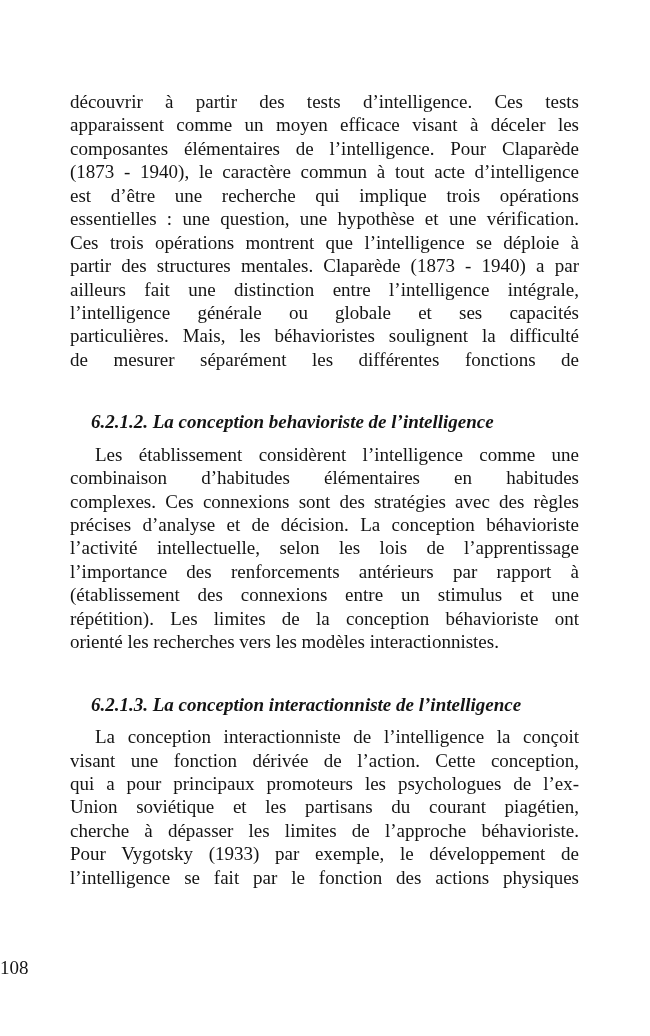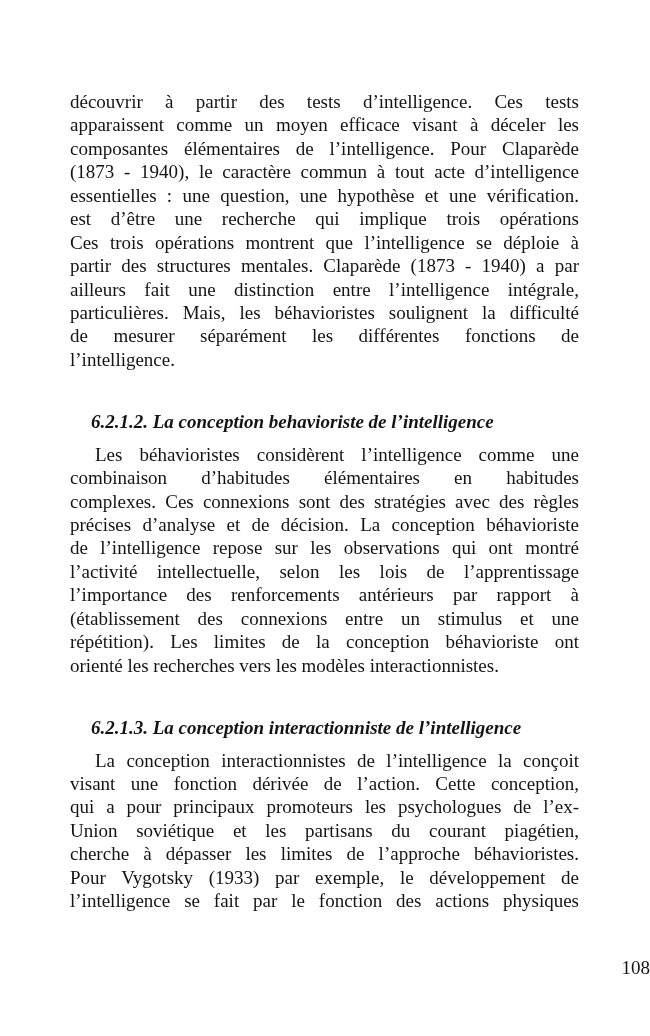--- a/index.html
+++ b/index.html
@@ -34,69 +34,68 @@
     line-height: 23.45px;
     font-weight: bold;
     font-style: italic;
     white-space: nowrap;
   }
   .page-number {
     position: absolute;
     top: 956px;
     left: 0;
     width: 100%;
-    text-align: right;
+    text-align: left;
     font-size: 19px;
     line-height: 23.45px;
   }
 </style>
 </head>
 <body>
 
 <div class="page">
   <div class="text-column">
 
     <div class="para">
         <div class="line">découvrir à partir des tests d’intelligence. Ces tests</div>
         <div class="line">apparaissent comme un moyen efficace visant à déceler les</div>
         <div class="line">composantes élémentaires de l’intelligence. Pour Claparède</div>
         <div class="line">(1873 - 1940), le caractère commun à tout acte d’intelligence</div>
+        <div class="line">est d’être une recherche qui implique trois opérations</div>
         <div class="line">essentielles : une question, une hypothèse et une vérification.</div>
-        <div class="line">est d’être une recherche qui implique trois opérations</div>
         <div class="line">Ces trois opérations montrent que l’intelligence se déploie à</div>
         <div class="line">partir des structures mentales. Claparède (1873 - 1940) a par</div>
         <div class="line">ailleurs fait une distinction entre l’intelligence intégrale,</div>
+        <div class="line">l’intelligence générale ou globale et ses capacités</div>
         <div class="line">particulières. Mais, les béhavioristes soulignent la difficulté</div>
         <div class="line">de mesurer séparément les différentes fonctions de</div>
-        <div class="line para-end">l’intelligence.</div>
       </div>
 
     <div class="heading">6.2.1.2. La conception behavioriste de l’intelligence</div>
 
     <div class="para">
-        <div class="line indent">Les béhavioristes considèrent l’intelligence comme une</div>
+        <div class="line indent">Les établissement considèrent l’intelligence comme une</div>
         <div class="line">combinaison d’habitudes élémentaires en habitudes</div>
         <div class="line">complexes. Ces connexions sont des stratégies avec des règles</div>
         <div class="line">précises d’analyse et de décision. La conception béhavioriste</div>
-        <div class="line">de l’intelligence repose sur les observations qui ont montré</div>
         <div class="line">l’activité intellectuelle, selon les lois de l’apprentissage</div>
         <div class="line">l’importance des renforcements antérieurs par rapport à</div>
         <div class="line">(établissement des connexions entre un stimulus et une</div>
         <div class="line">répétition). Les limites de la conception béhavioriste ont</div>
         <div class="line para-end">orienté les recherches vers les modèles interactionnistes.</div>
       </div>
 
     <div class="heading">6.2.1.3. La conception interactionniste de l’intelligence</div>
 
     <div class="para">
-        <div class="line indent">La conception interactionnistes de l’intelligence la conçoit</div>
+        <div class="line indent">La conception interactionniste de l’intelligence la conçoit</div>
         <div class="line">visant une fonction dérivée de l’action. Cette conception,</div>
         <div class="line">qui a pour principaux promoteurs les psychologues de l’ex-</div>
         <div class="line">Union soviétique et les partisans du courant piagétien,</div>
-        <div class="line">cherche à dépasser les limites de l’approche béhavioristes.</div>
+        <div class="line">cherche à dépasser les limites de l’approche béhavioriste.</div>
         <div class="line">Pour Vygotsky (1933) par exemple, le développement de</div>
         <div class="line">l’intelligence se fait par le fonction des actions physiques</div>
       </div>
 
   </div>
 
   <div class="page-number">108</div>
 </div>
 
 </body></html>

